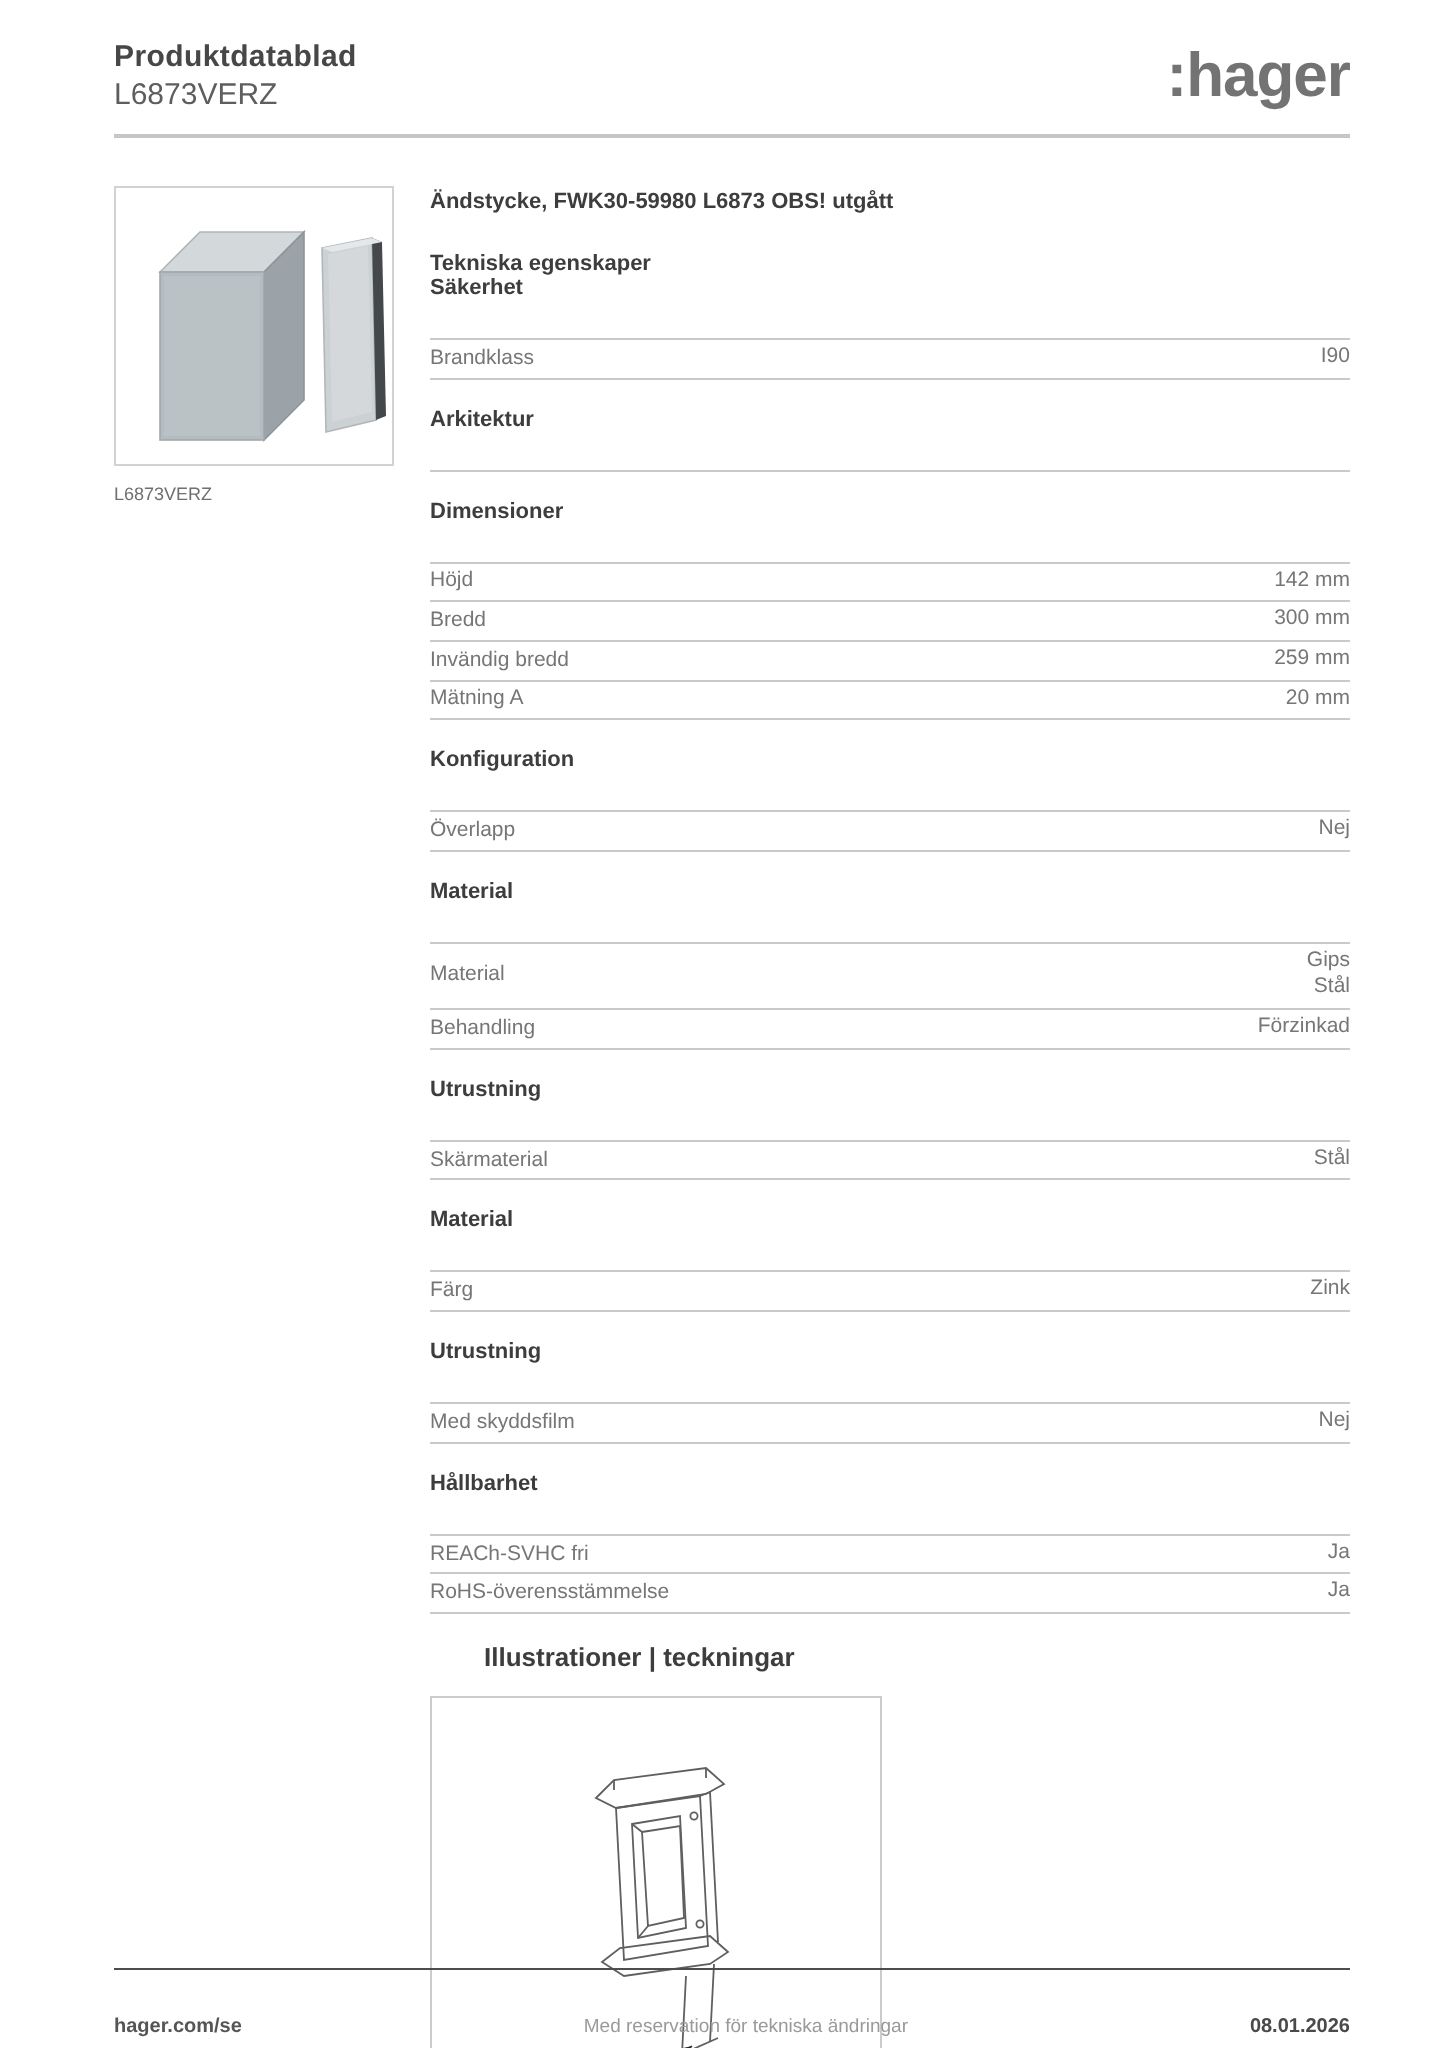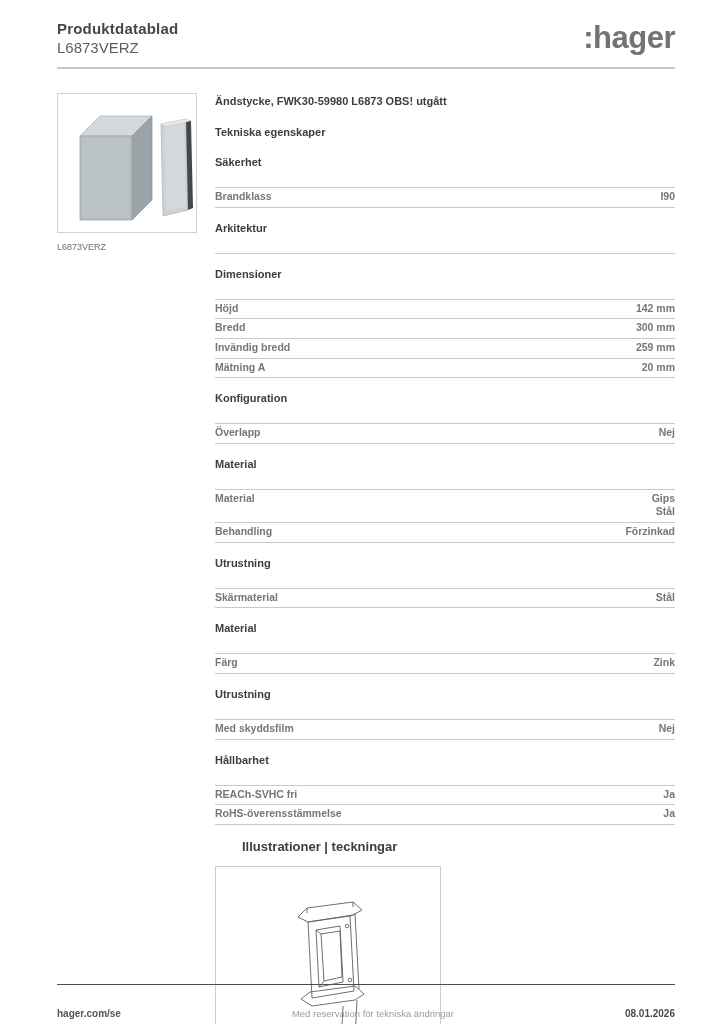--- a/index.html
+++ b/index.html
@@ -23,32 +23,32 @@
   .main { display:flex; margin-top:24px; }
   .left-col { width:140px; flex:0 0 140px; margin-right:18px; }
   .right-col { flex:1; min-width:0; }
 
   .product-image-box {
     width:140px; height:140px; border:1px solid #d2d2d2; background:#fff;
   }
   .image-caption { font-size:9px; color:#6f6f6f; margin-top:9px; }
 
   .product-title { font-size:11px; font-weight:bold; color:#3d3d3d; margin-top:2px; }
-  .tech-title { font-size:11px; font-weight:bold; color:#3d3d3d; margin-top:19px; margin-bottom:18px; }
+  .tech-title { font-size:11px; font-weight:bold; color:#3d3d3d; margin-top:19px; }
 
   
   .spec-section { margin-bottom:14px; }
   .section-title {
     font-size:11px; font-weight:bold; color:#3d3d3d;
     padding-bottom:19px; border-bottom:1px solid #c9c9c9;
   }
   .spec-row {
-    display:flex; justify-content:space-between; align-items:flex-start;
+    display:flex; justify-content:space-between; align-items:center;
     font-size:10.5px; color:#767676;
-    padding:2px 0 3px 0; border-bottom:1px solid #c9c9c9;font-weight:bold;
+    padding:2px 0 3px 0; border-bottom:1px solid #c9c9c9;
   }
   .spec-label { white-space:nowrap; }
   .spec-values { text-align:right; }
   .spec-values div { line-height:1.3; }
 
   
   .illustration-title { font-size:13px; font-weight:bold; color:#3d3d3d; margin-top:7px;padding-left:27px; }
   .illustration-box {
     width:226px; height:228px; border:1px solid #cccccc; margin-top:12px; background:#fff;
   }

